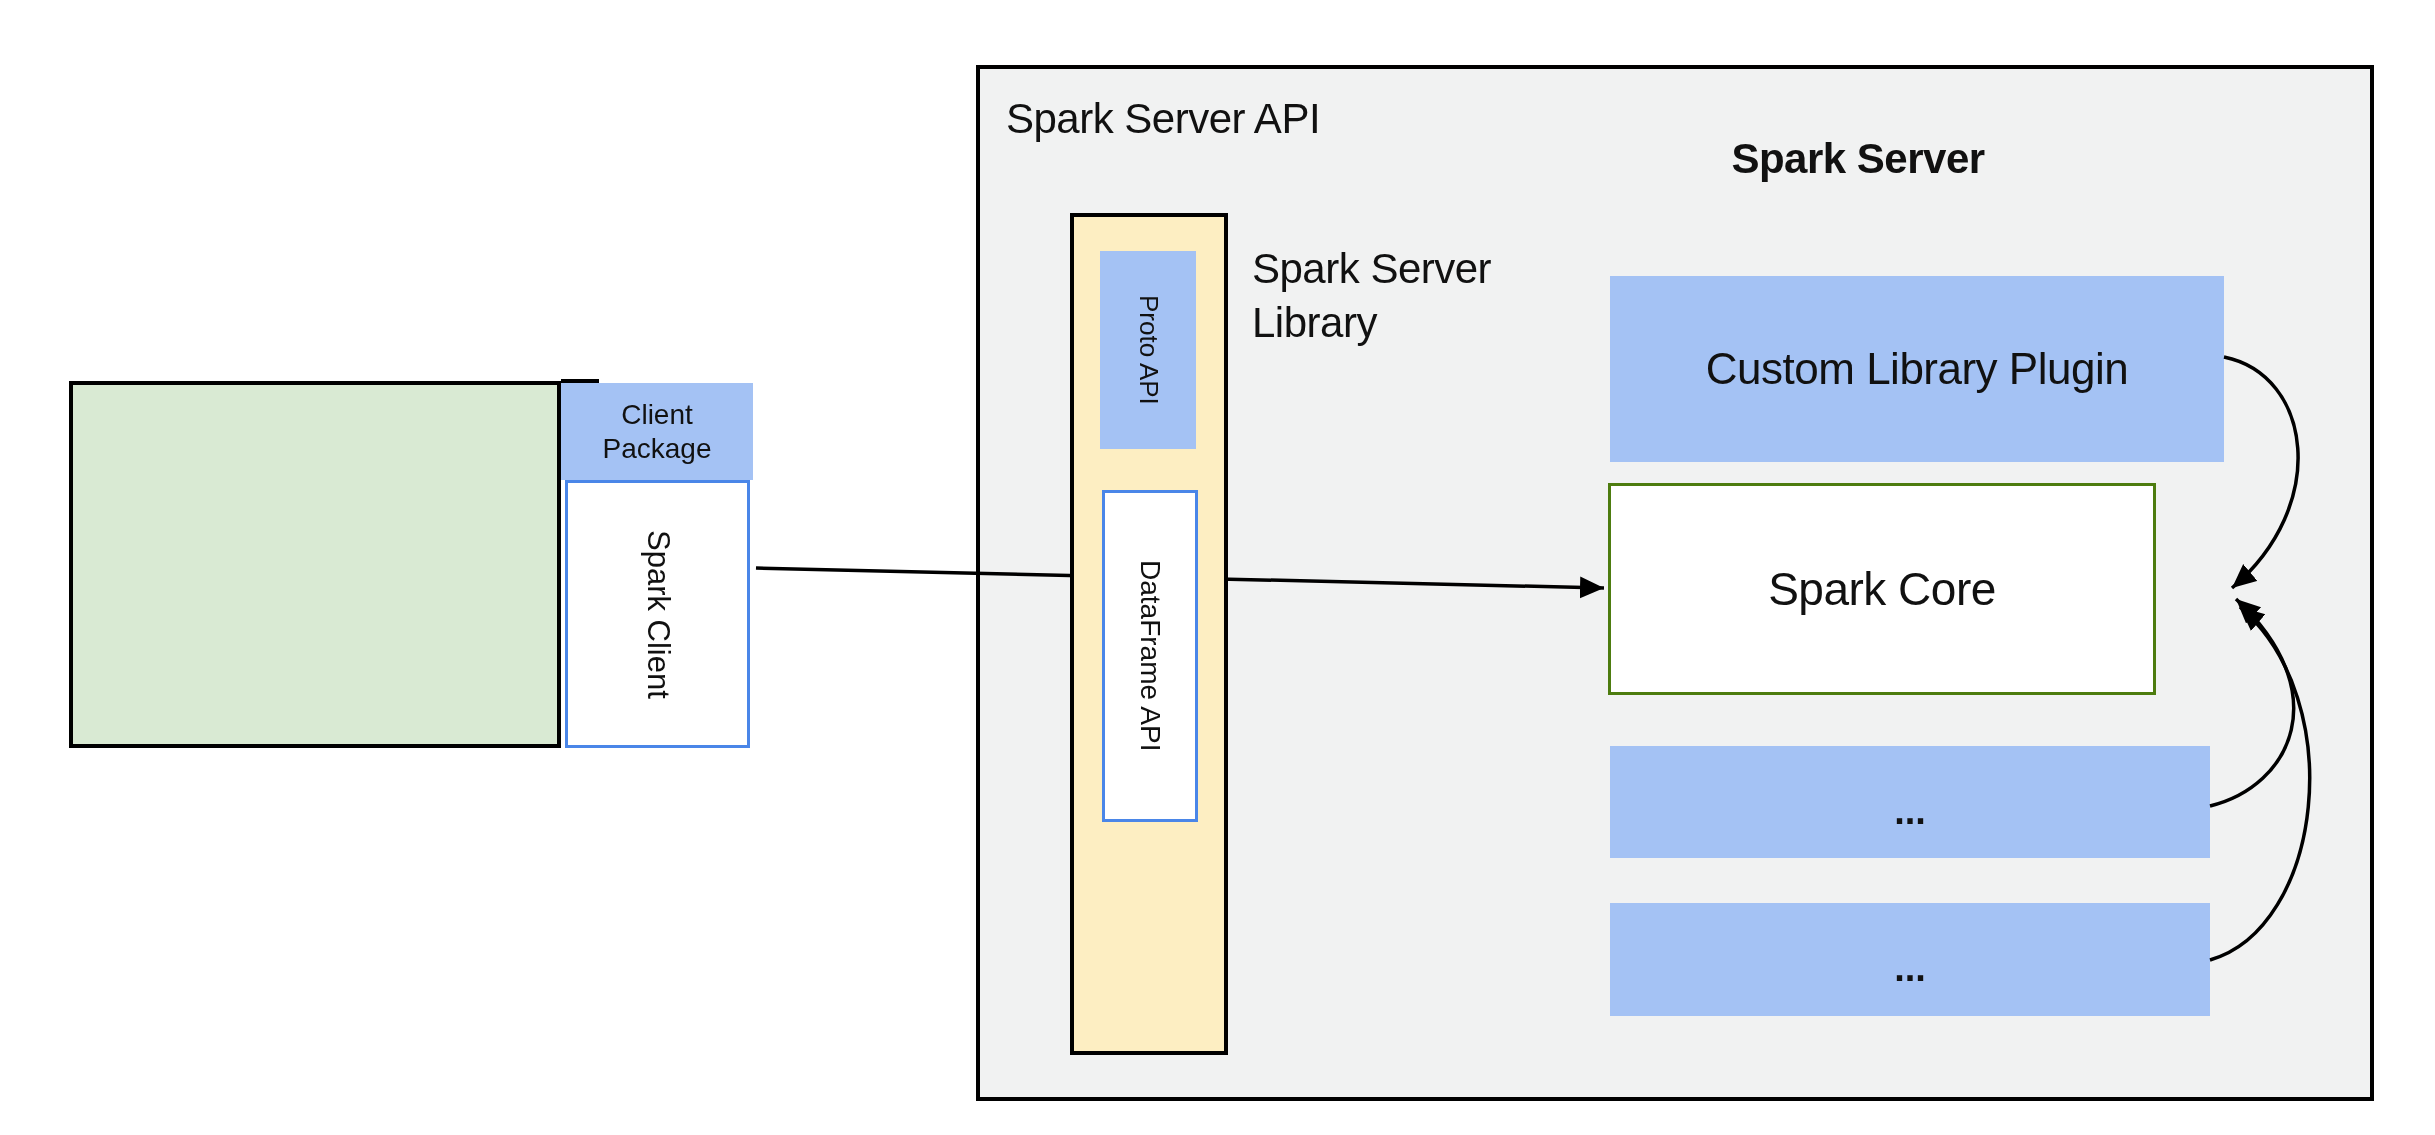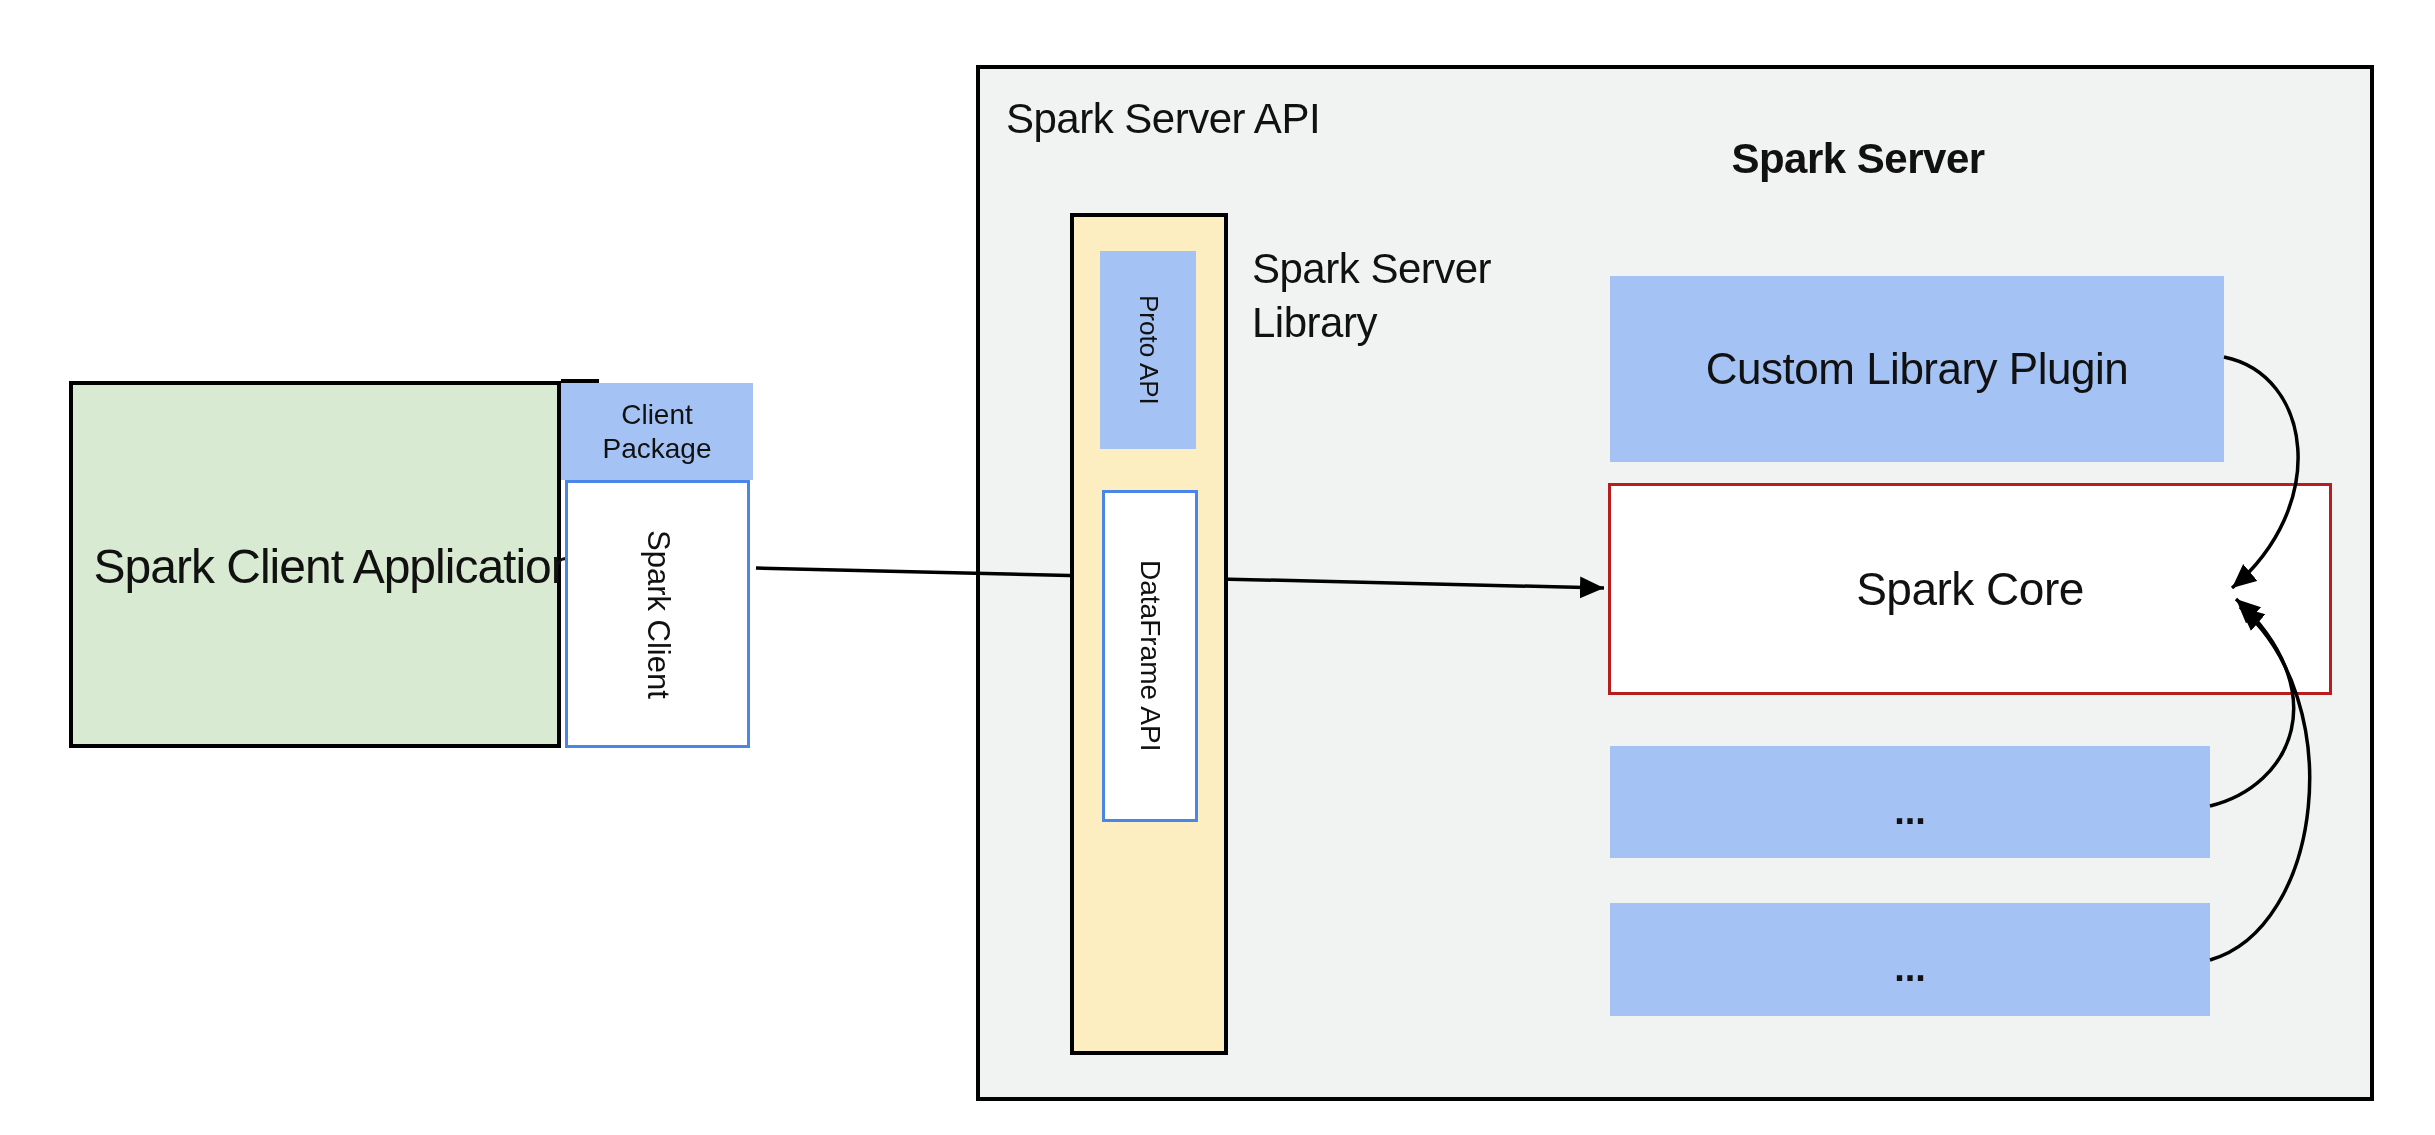--- a/index.html
+++ b/index.html
@@ -70,22 +70,22 @@
   
   .server-title{
     left:1608px;top:102px;width:500px;height:50px;
     font-size:42px;font-weight:bold;letter-spacing:-0.5px;margin-top:32px;
   }
   .plugin-box{
     left:1610px;top:276px;width:614px;height:186px;
     background:#a4c2f4;font-size:44px;letter-spacing:-0.5px;
   }
   .core-box{
-    left:1608px;top:483px;width:724px;height:212px;
-    background:#fff;border:3px solid #b91c1c;
+    left:1608px;top:483px;width:548px;height:212px;
+    background:#fff;border:3px solid #4d7c0f;
     font-size:46px;letter-spacing:-0.5px;
   }
   .module-box-1{
     left:1610px;top:746px;width:600px;height:112px;
     background:#a4c2f4;font-size:38px;font-weight:bold;
     padding-top:18px;
   }
   .module-box-2{
     left:1610px;top:903px;width:600px;height:113px;
     background:#a4c2f4;font-size:38px;font-weight:bold;
@@ -102,21 +102,20 @@
   <svg class="layer" width="2435" height="1135" viewBox="0 0 2435 1135">
     <defs>
       <marker id="arrow" markerUnits="userSpaceOnUse" markerWidth="26" markerHeight="24" refX="24" refY="11" orient="auto">
         <path d="M0,0 L24,11 L0,22 Z" fill="#000"></path>
       </marker>
     </defs>
     <path d="M 756 568 L 1604 588" stroke="#000" stroke-width="3.5" fill="none" marker-end="url(#arrow)"></path>
   </svg>
 
   <div class="abs green-box"></div>
-  <div class="abs center green-label">Spark Client Application</div>
   <div class="abs border-stub"></div>
 
   <div class="abs center client-package">
     <div class="inner">Client Package</div>
   </div>
 
   <div class="abs center spark-client-box">
     <span class="vtext">Spark Client</span>
   </div>
 

